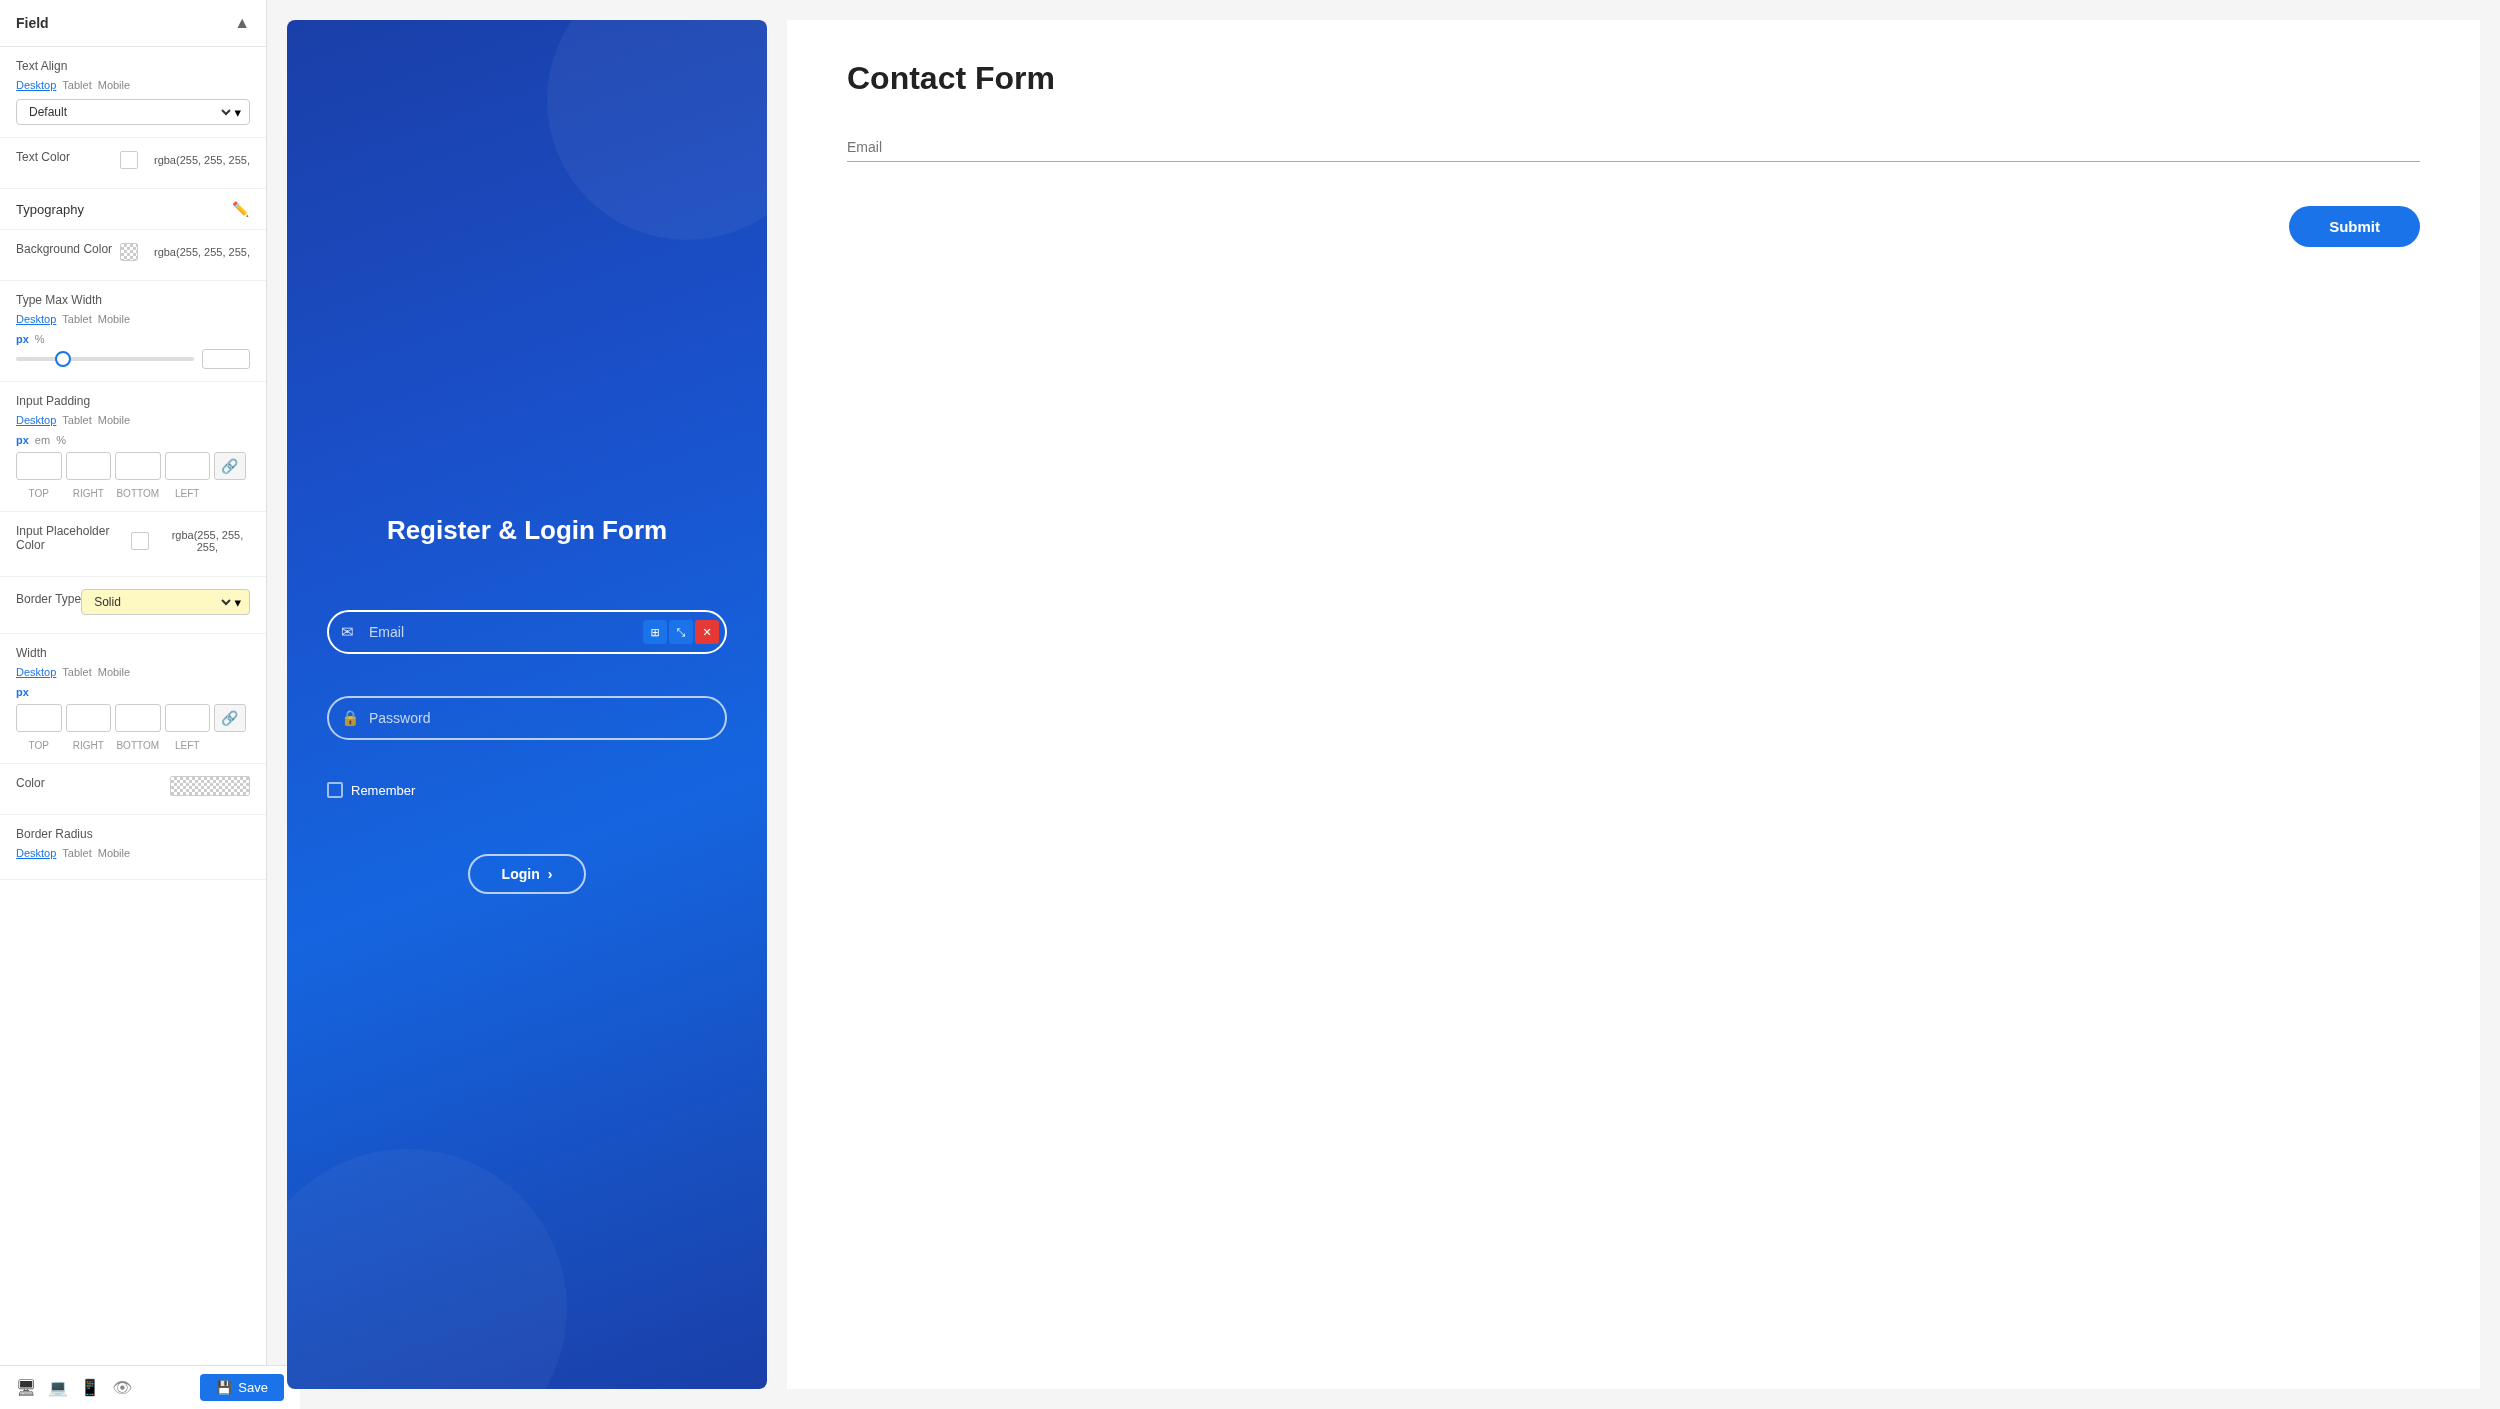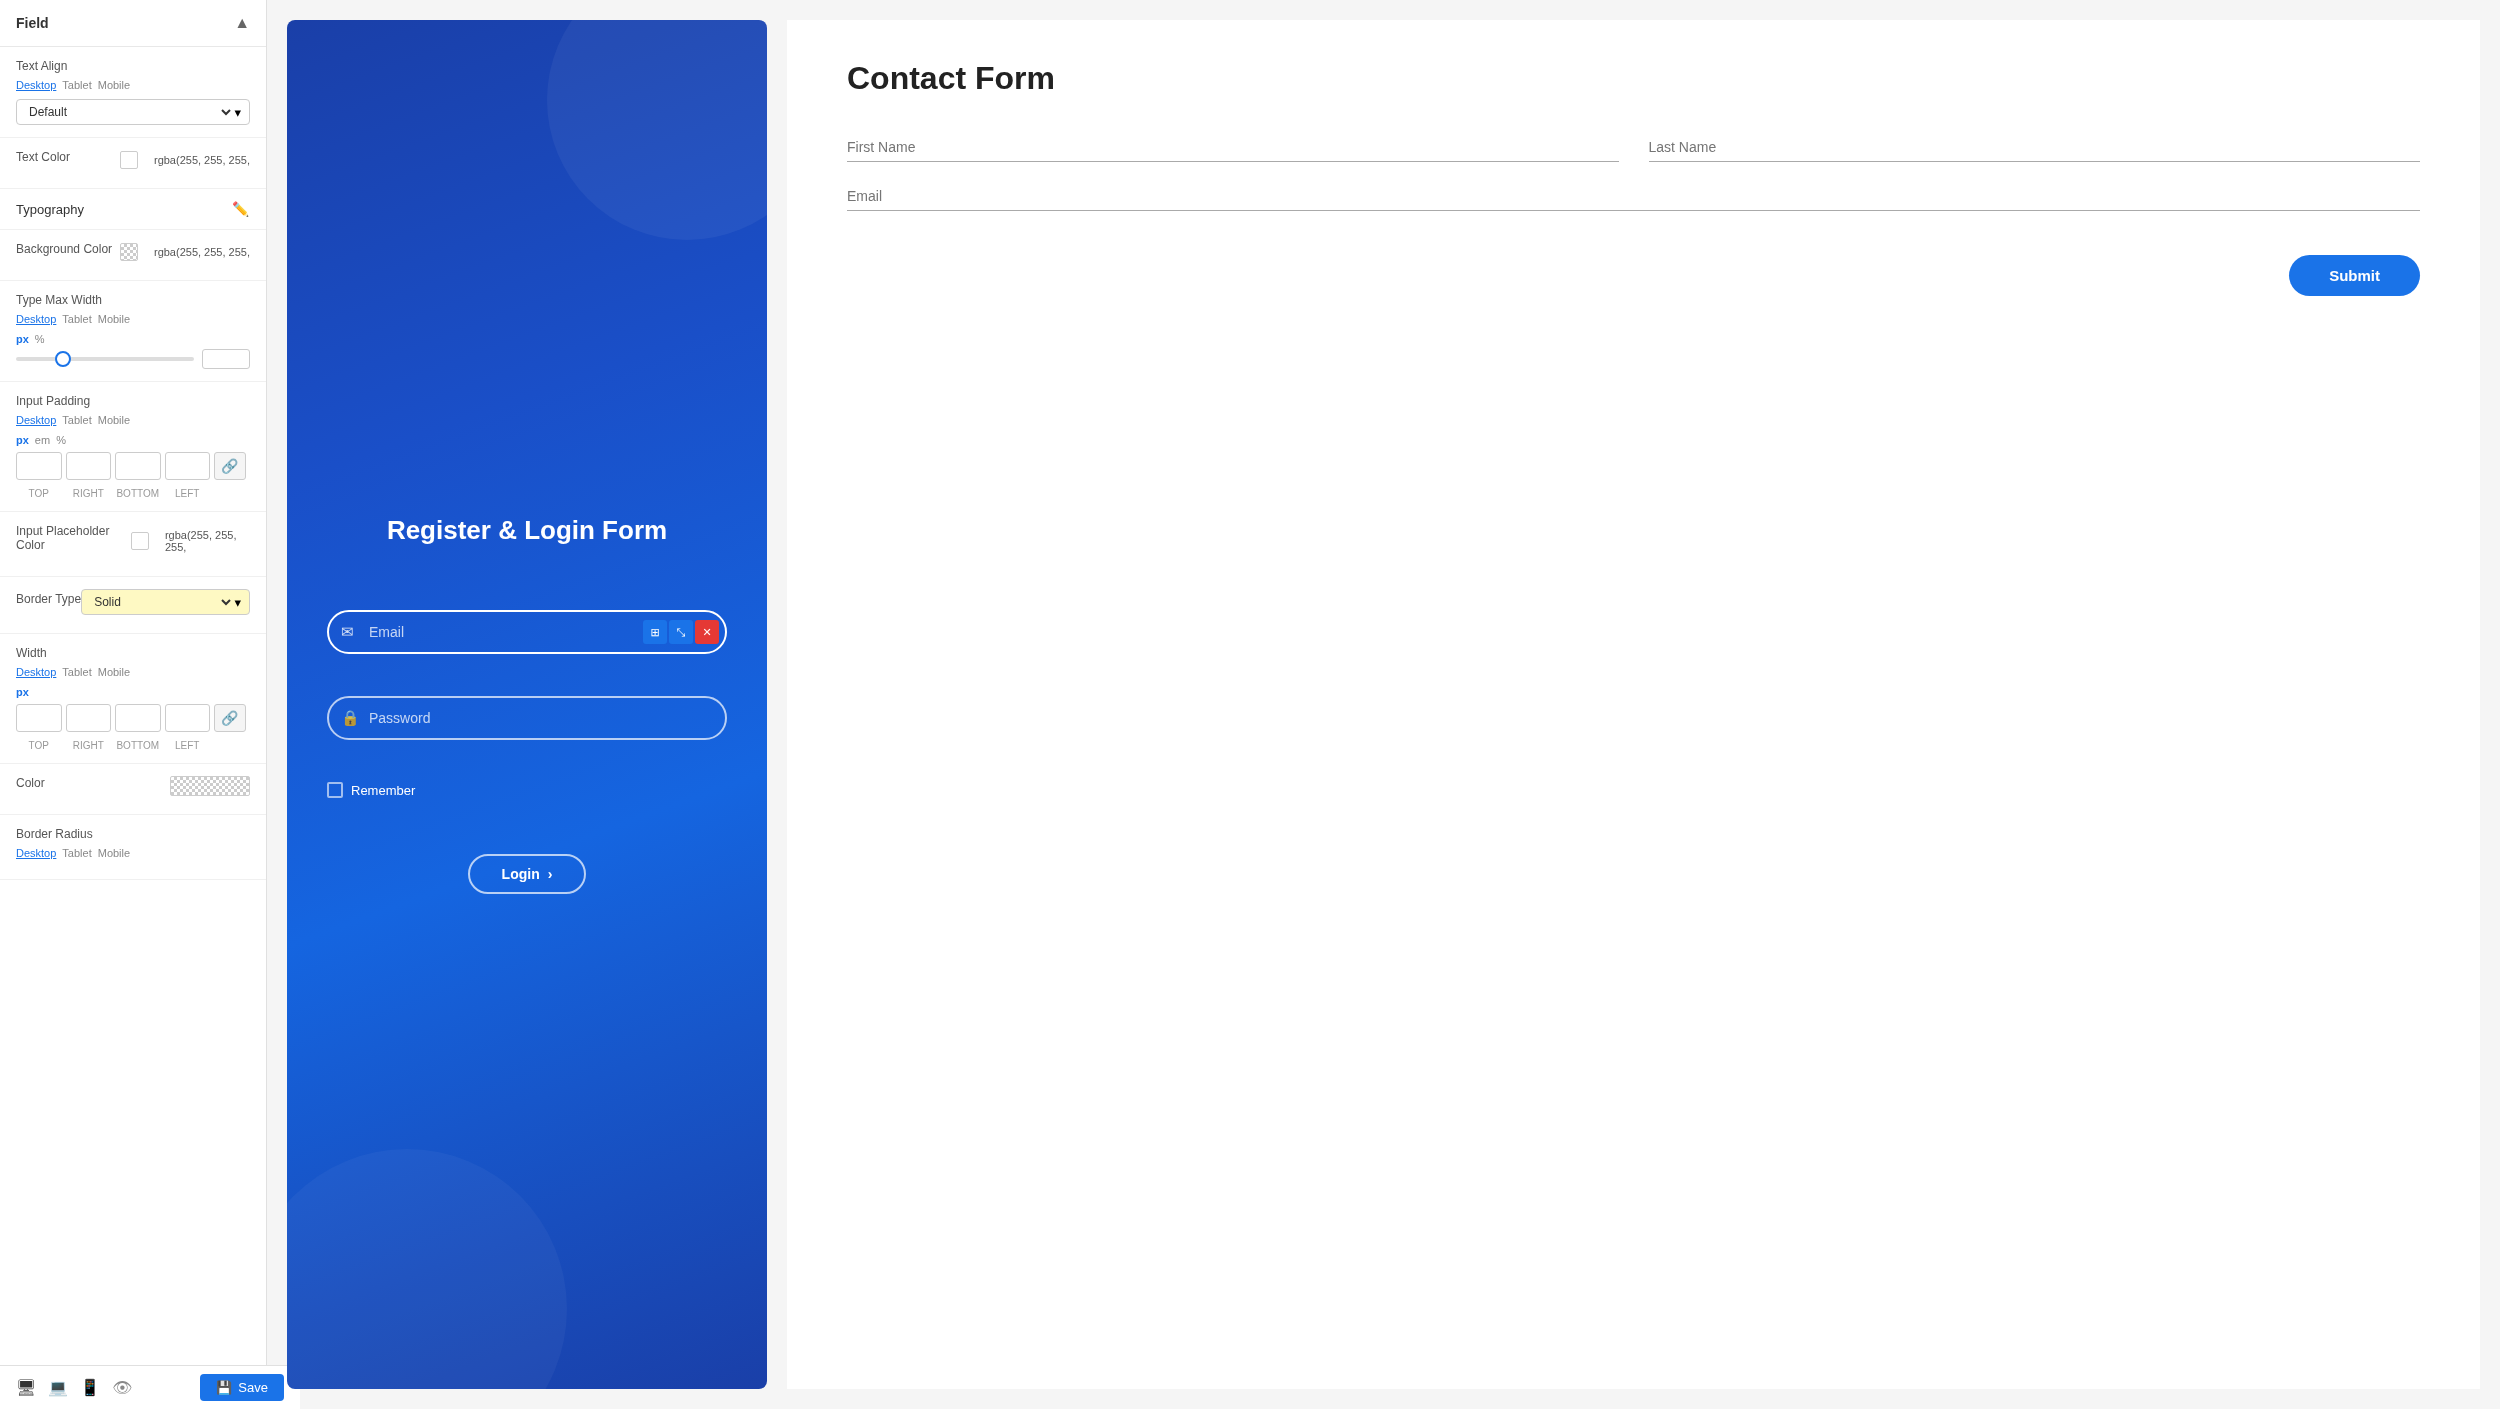--- a/index.html
+++ b/index.html
@@ -44,20 +44,21 @@
       background: transparent;
       font-size: 12px;
       flex: 1;
       cursor: pointer;
       color: #333;
     }
     .color-row {
       display: flex;
       align-items: center;
       gap: 16px;
+      text-align: center;
     }
     .color-swatch {
       width: 18px;
       height: 18px;
       border: 1px solid #ccc;
       border-radius: 2px;
       background: rgba(255,255,255,0.9);
       flex-shrink: 0;
     }
     .color-swatch.checkerboard {
@@ -594,28 +595,20 @@
 
     <button class="login-btn">
       <span>Login</span>
       <span>›</span>
     </button>
   </div>
 
   <div class="contact-card">
     <h2 class="contact-title">Contact Form</h2>
 
-    <div class="contact-row">
-      <div class="contact-field">
-        <input class="contact-input" type="text" placeholder="First Name" style="">
-      </div>
-      <div class="contact-field">
-        <input class="contact-input" type="text" placeholder="Last Name" style="">
-      </div>
-    </div>
 
     <div class="contact-row">
       <div class="contact-field">
         <input class="contact-input" type="email" placeholder="Email" style="width: 100%;">
       </div>
     </div>
 
 
     <button class="submit-btn">Submit</button>
   </div>

